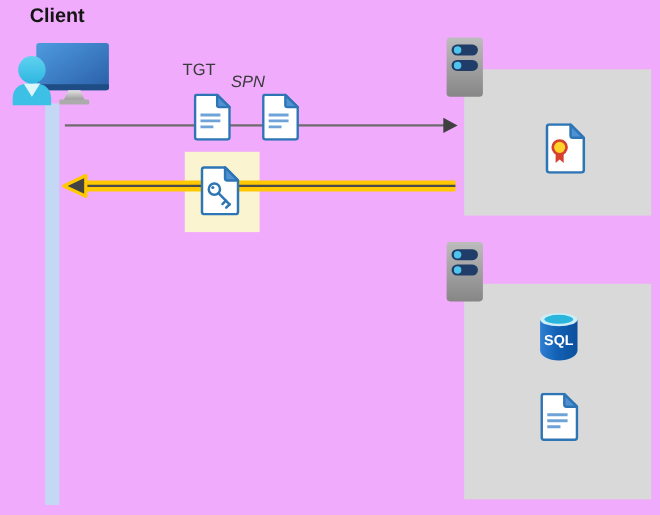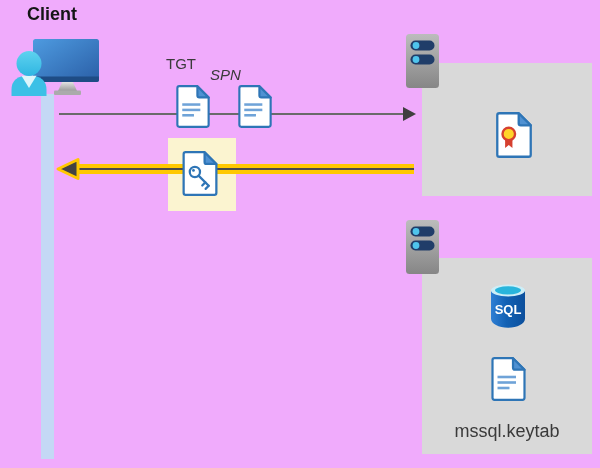--- a/index.html
+++ b/index.html
@@ -175,15 +175,14 @@
   <svg id="ls-doc" class="abs" width="37" height="44" viewBox="0 0 36 44">
     <path d="M22.5,1.2 H4 Q2,1.2 2,3.2 V40.8 Q2,42.8 4,42.8 H32 Q34,42.8 34,40.8 V12.7 Z" fill="#ffffff" stroke="#2e75b6" stroke-width="2.2" stroke-linejoin="round"></path>
     <path d="M22.5,1.2 V10.7 Q22.5,12.7 24.5,12.7 H34 Z" fill="#4f91d2" stroke="#2e75b6" stroke-width="2.2" stroke-linejoin="round"></path>
     <g stroke="#6fa3d8" stroke-width="2.6">
       <line x1="7" y1="20" x2="25.5" y2="20"></line>
         <line x1="7" y1="25.5" x2="25.5" y2="25.5"></line>
         <line x1="7" y1="31" x2="19" y2="31"></line>
     </g>
   </svg>
 
-  <div id="keytab-label" class="abs">mssql.keytab</div>
 
 </div>
 
 </body></html>

